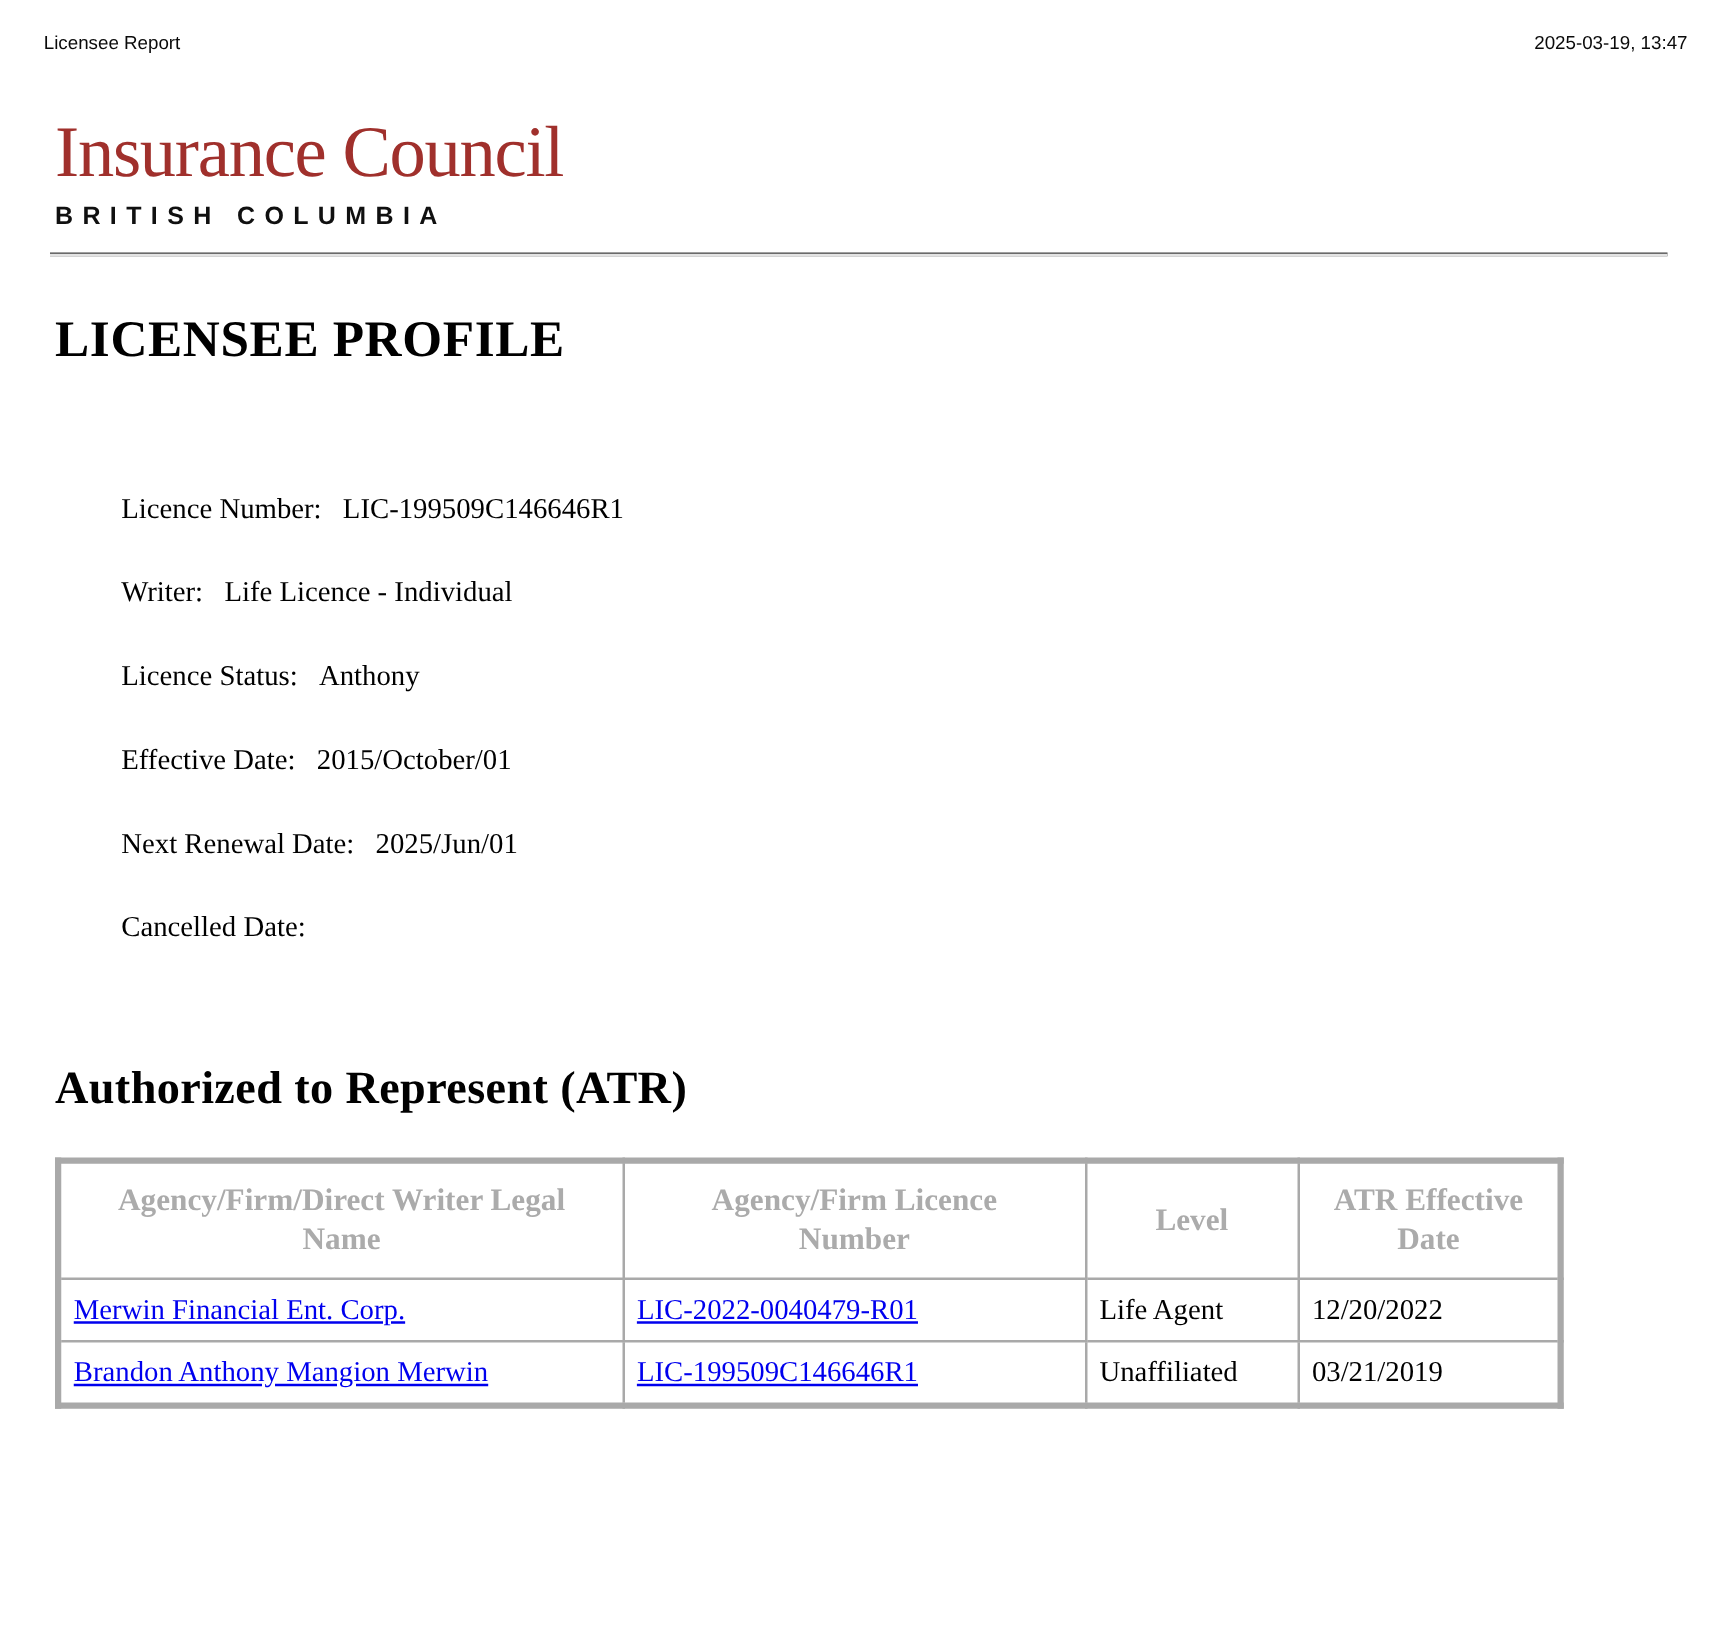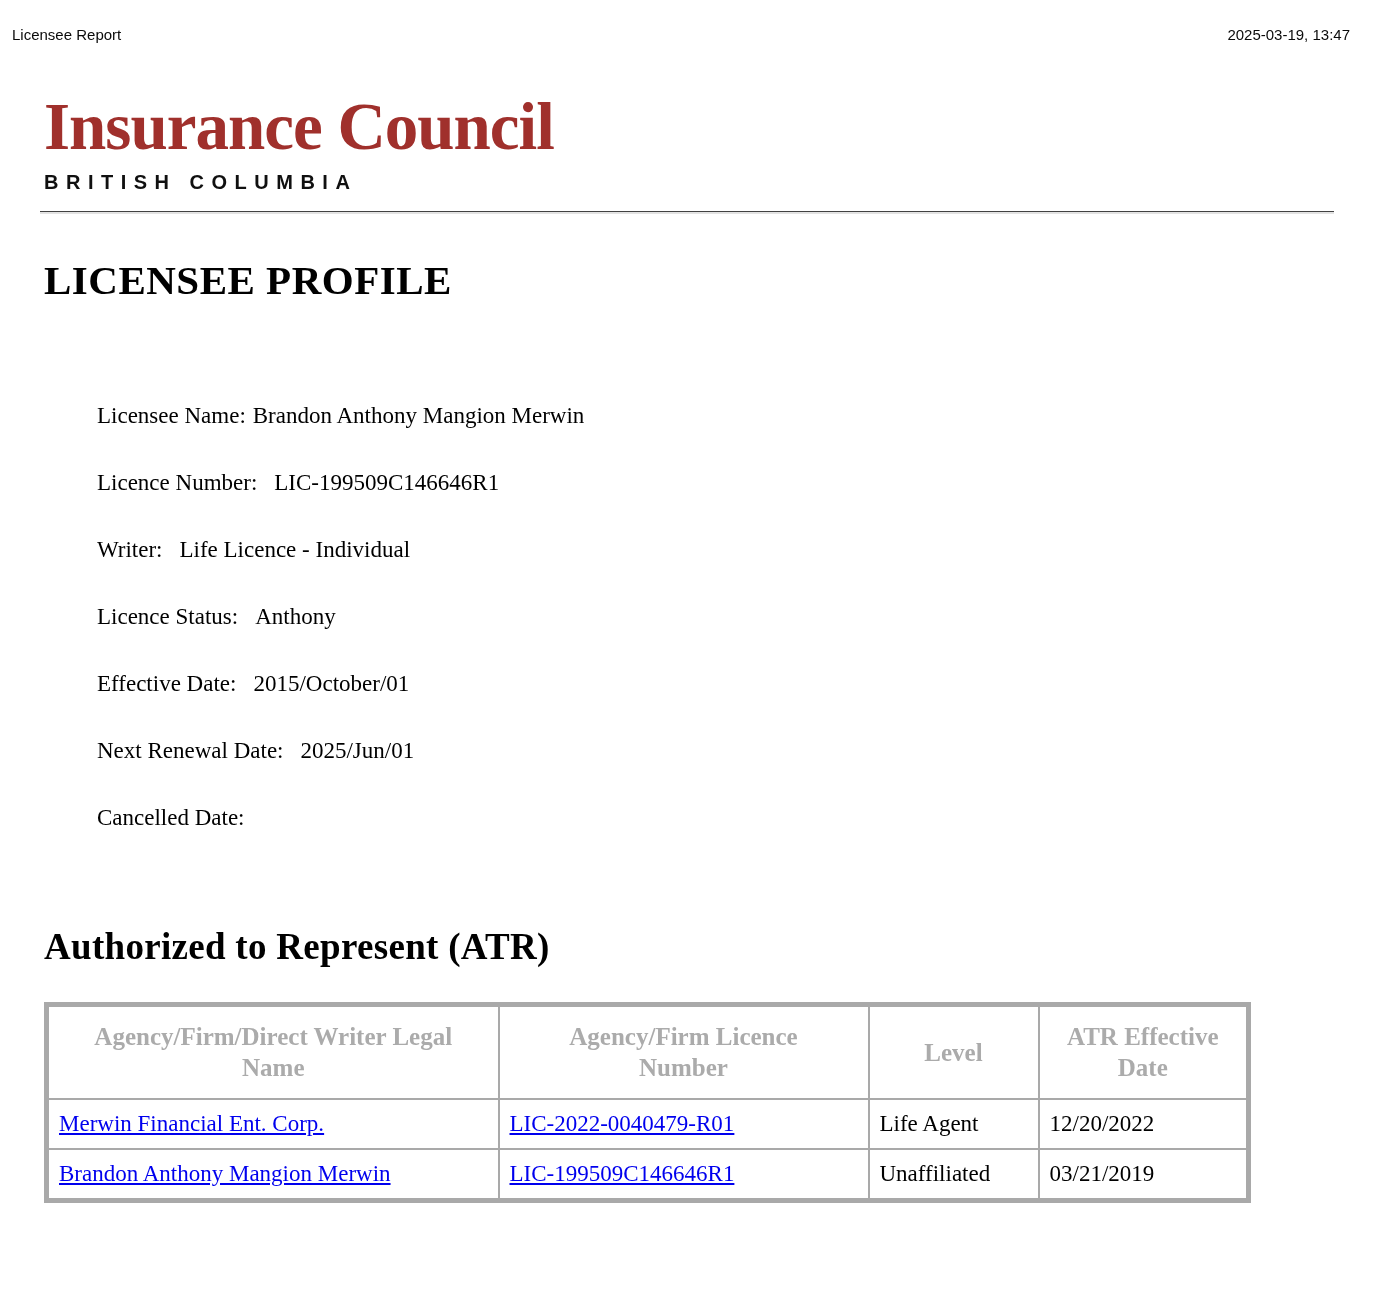--- a/index.html
+++ b/index.html
@@ -11,32 +11,32 @@
     font-family: "Liberation Serif", serif;
     color: #000000;
     overflow: hidden;
   }
 
   
   .print-header {
     display: flex;
     justify-content: space-between;
     align-items: flex-start;
-    padding: 26px 28px 0 12px;
+    padding: 26px 28px 0 35px;
     font-family: "Liberation Sans", sans-serif;
     font-size: 15px;
     color: #0a0a0a;
   }
 
   
   .brand { margin: 50px 44px 0 44px; }
   .brand-name {
     font-family: "Liberation Serif", serif;
-    font-weight: 700;
-    font-size: 67px;
+    font-weight: 400;
+    font-size: 58px;
     line-height: 1.0;
     color: var(--brand-red, #A0302C);
     letter-spacing: -1px;
   }
   .brand-region {
     margin-top: 11px;
     font-family: "Liberation Sans", sans-serif;
     font-weight: 700;
     font-size: 20px;
     letter-spacing: 7.5px;
@@ -122,23 +122,20 @@
 <div class="brand">
   <div class="brand-name">Insurance Council</div>
   <div class="brand-region">BRITISH COLUMBIA</div>
 </div>
 
 <div class="rule"></div>
 
 <h1 class="profile-title">LICENSEE PROFILE</h1>
 
 <div class="fields">
-  <div class="field-row tight-gap">
-    <span class="field-label">Licensee Name:</span><span class="field-value">Brandon Anthony Mangion Merwin</span>
-  </div>
   <div class="field-row">
     <span class="field-label">Licence Number:</span><span class="field-value">LIC-199509C146646R1</span>
   </div>
   <div class="field-row">
     <span class="field-label">Writer:</span><span class="field-value">Life Licence - Individual</span>
   </div>
   <div class="field-row">
     <span class="field-label">Licence Status:</span><span class="field-value">Anthony</span>
   </div>
   <div class="field-row">

